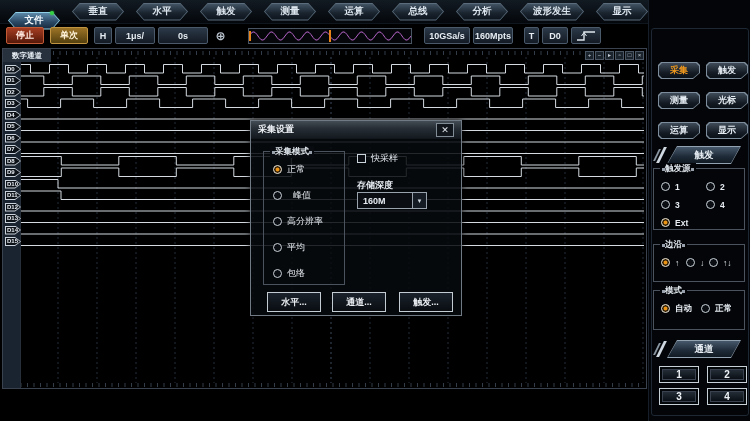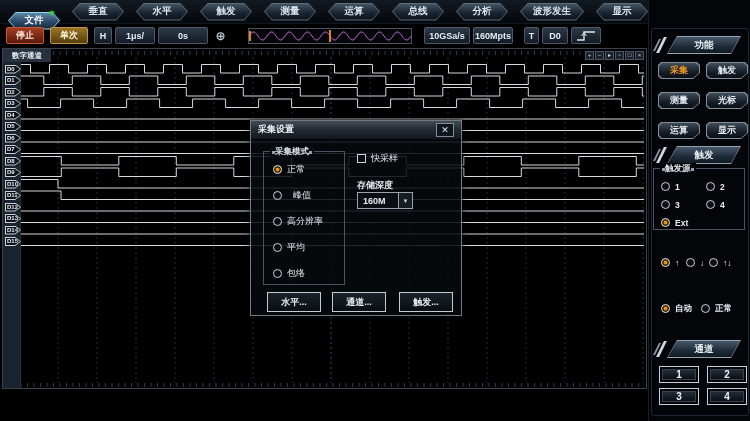--- a/index.html
+++ b/index.html
@@ -70,21 +70,21 @@
 .groupbox{position:absolute;border:1px solid #4b545e}
 .legend{position:absolute;top:-6px;left:6px;padding:0 2px;font-size:8.5px;font-weight:bold;color:#dfe6ec;
   display:flex;align-items:center;gap:0;background:#080b0f}
 .legend i{width:3px;height:3px;background:#99a2ac;display:inline-block}
 .opt{position:absolute;display:flex;align-items:center;gap:5px;font-size:9px;color:#e6ecf2;height:11px;white-space:nowrap}
 .rad{width:9px;height:9px;border:1px solid #ccd4db;border-radius:50%;background:#0a0e13;flex:0 0 auto}
 .rad.sel{background:#ee9415;box-shadow:inset 0 0 0 1.5px #2c1d06}
 .chk{width:9px;height:9px;border:1px solid #ccd4db;background:#0a0e13;flex:0 0 auto}
 #dlg-fastsample{left:106px;top:32px}
 #dlg-depth-label{position:absolute;left:106px;top:58px;font-size:9px;font-weight:bold;color:#e6ecf2}
-#depth-select{position:absolute;left:106px;top:71px;width:56px;height:17px;border:1px solid #99a3ad;
+#depth-select{position:absolute;left:106px;top:71px;width:70px;height:17px;border:1px solid #99a3ad;
   background:#0a0e13;display:flex;align-items:center}
 #depth-select .val{flex:1;padding-left:5px;font-size:9px;font-weight:bold}
 #depth-select .arrowbox{width:14px;height:100%;border-left:1px solid #99a3ad;display:flex;align-items:center;justify-content:center;font-size:6px;color:#cfd7de;background:#161c24}
 .dlgbtn{position:absolute;top:171px;width:54px;height:20px;border:1px solid #c3cbd3;
   background:linear-gradient(#1b222b,#090d12);font-size:9px;font-weight:bold;color:#eef2f6;
   display:flex;align-items:center;justify-content:center}
 
 
 #sidebar{position:absolute;left:648px;top:0;width:102px;height:421px;background:#030508;border-left:1px solid #161f29}
 #sb-frame{position:absolute;left:2px;top:28px;right:1px;bottom:5px;border:1px solid #1d2834;border-radius:3px}
@@ -542,27 +542,20 @@
         <span>包络</span>
       </div>
       <div class="dlgbtn" style="left: 16px;">水平...</div>
       <div class="dlgbtn" style="left: 81px;">通道...</div>
       <div class="dlgbtn" style="left: 148px; text-align: center;">触发...</div>
     </div>
 
   <div id="sidebar">
     <div id="sb-frame"></div>
 
-    <div class="sb-header" style="top:36px">
-      <span class="slash"></span>
-      <div class="out"></div>
-      <div class="in">
-          <span>功能</span>
-        </div>
-    </div>
     <div id="fn-buttons">
         <div class="fnbtn active" style="left: 9px; top: 62px;">
           <div class="out"></div>
           <div class="in">采集</div>
         </div>
         <div class="fnbtn" style="left: 57px; top: 62px;">
           <div class="out"></div>
           <div class="in">触发</div>
         </div>
         <div class="fnbtn" style="left: 9px; top: 92px;">
@@ -591,20 +584,34 @@
         </div>
     </div>
 
     <div class="groupbox" id="sb-source" style="top:168px;height:62px">
       <div class="legend">
           <i></i>
           <span>触发源</span>
           <i></i>
         </div>
     </div>
+    <div class="groupbox" id="sb-edge" style="top:244px;height:38px">
+      <div class="legend">
+          <i></i>
+          <span>边沿</span>
+          <i></i>
+        </div>
+    </div>
+    <div class="groupbox" id="sb-mode" style="top:290px;height:40px">
+      <div class="legend">
+          <i></i>
+          <span>模式</span>
+          <i></i>
+        </div>
+    </div>
 
     <div class="sb-header" style="top:340px">
       <span class="slash"></span>
       <div class="out"></div>
       <div class="in">
           <span>通道</span>
         </div>
     </div>
     <div id="ch-buttons">
         <div class="chbtn" style="left: 10px; top: 366px;">

